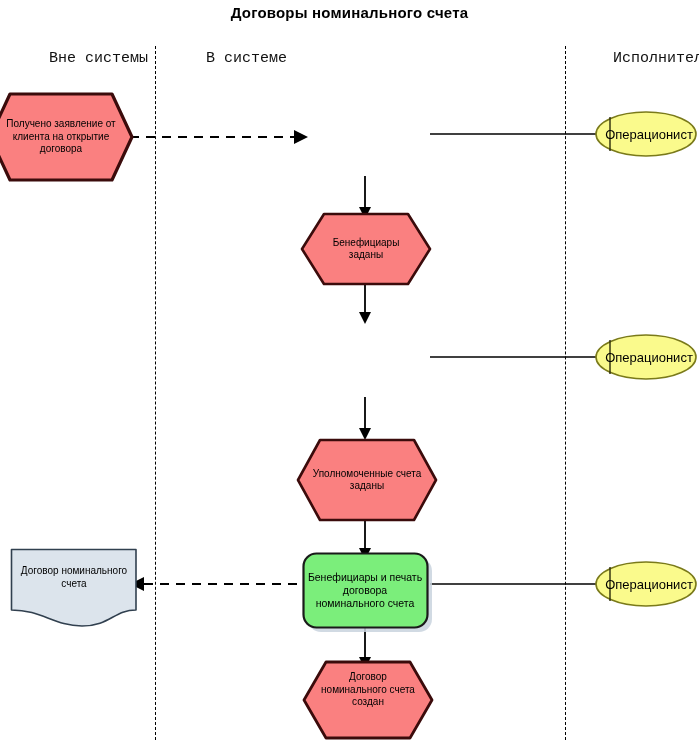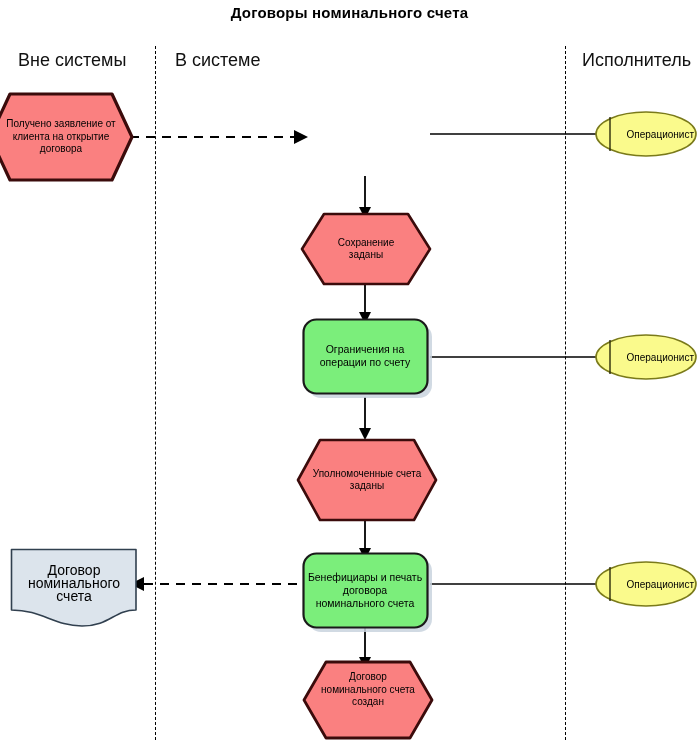--- a/index.html
+++ b/index.html
@@ -33,24 +33,25 @@
     font-family: "Liberation Sans", sans-serif;
     font-weight: bold;
     font-size: 15px;
     color: #000000;
     letter-spacing: 0.2px;
   }
 
   
   .col-header {
     position: absolute;
-    font-family: Liberation Sans, sans-serif;
-    font-size: 18px;
+    font-family: Liberation Mono, monospace;
+    font-size: 15px;
     color: #111111;
     white-space: nowrap;
+    margin-left: 31px;
   }
   #hdr-outside { left: 18px;  top: 50px; }
   #hdr-inside  { left: 175px; top: 50px; }
   #hdr-actor   { left: 582px; top: 50px; }
 
   
   .lane-divider {
     position: absolute;
     width: 0;
     border-left: 1.6px dashed #000000;
@@ -82,30 +83,30 @@
     padding: 0 6px;
     box-sizing: border-box;
   }
   .node-label span { display: block; }
 
   
   .ev .node-label { font-size: 10px; line-height: 12.5px; }
 
   
   .actor .node-label {
-    font-size: 10px;
-    justify-content: flex-end;
+    font-size: 13px;
+    justify-content: center;
     padding-left: 10px;
   }
 
   
   .doc .node-label {
     align-items: flex-start;
     padding-top: 16px;
-    font-size: 14px;
+    font-size: 10px;
     line-height: 13px;
   }
 
   
   .conn { position: absolute; }
   .conn svg { display: block; overflow: visible; }
 </style>
 </head>
 <body>
 
@@ -212,38 +213,26 @@
         </div>
     </div>
   </div>
 
   <div class="node ev" style="left:300px; top:212px; width:132px; height:74px;">
     <svg width="132" height="74">
       <polygon points="24,2 108,2 130,37 108,72 24,72 2,37" fill="#FA8080" stroke="#3B0B0B" stroke-width="2.6" stroke-linejoin="round"></polygon>
     </svg>
     <div class="node-label">
       <div>
-        <span>Сохранение</span>
+        <span>Бенефициары</span>
         <span>заданы</span>
       </div>
     </div>
   </div>
 
-  <div class="node fn" style="left:302px; top:318px; width:134px; height:84px;">
-    <svg width="134" height="84">
-      <rect x="6" y="6" width="124" height="74" rx="13" ry="13" fill="#C9D3DE" opacity="0.85"></rect>
-      <rect x="1.5" y="1.5" width="124" height="74" rx="13" ry="13" fill="#7BEE7B" stroke="#1A1A1A" stroke-width="2.2"></rect>
-    </svg>
-    <div class="node-label" style="left:-4px; top:-4px;">
-      <div>
-        <span>Ограничения на</span>
-        <span>операции по счету</span>
-      </div>
-    </div>
-  </div>
 
   <div class="node actor" style="left:594px; top:333px; width:106px; height:48px;">
     <svg width="106" height="48">
       <ellipse cx="52" cy="24" rx="50" ry="22" fill="#FAFA8C" stroke="#7A7A1A" stroke-width="1.6"></ellipse>
       <line x1="16" y1="7" x2="16" y2="41" stroke="#2A2A0A" stroke-width="1.4"></line>
     </svg>
     <div class="node-label">
       <div>
           <span>Операционист</span>
         </div>

